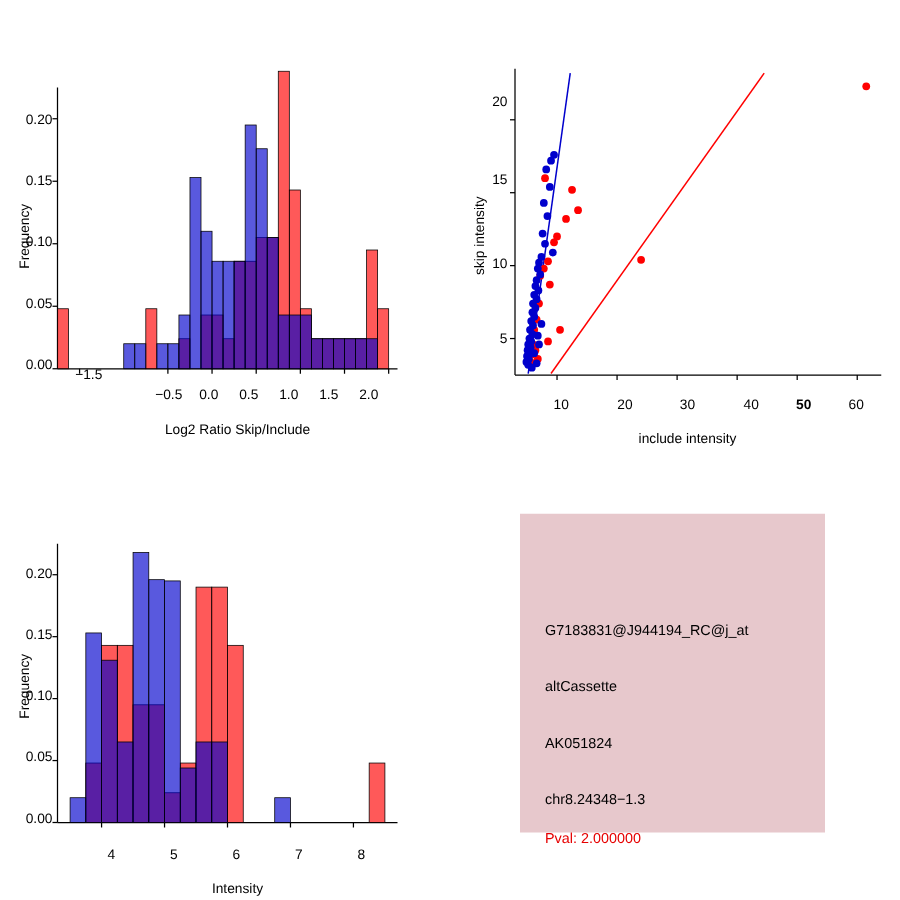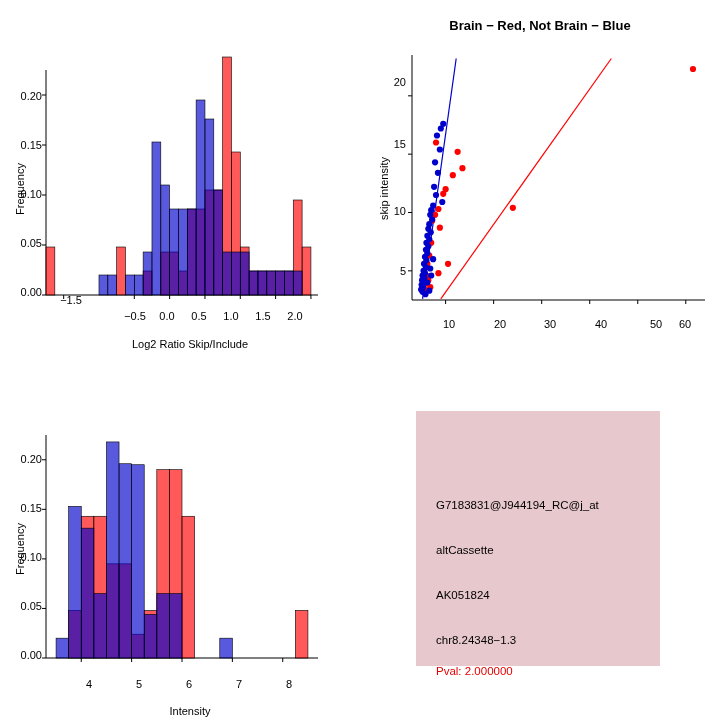--- a/index.html
+++ b/index.html
@@ -143,35 +143,35 @@
       <rect x="257.94805194805195" y="271" width="8.831168831168782" height="24" fill="#0000cc" fill-opacity="0.65" stroke="#000" stroke-width="0.6"></rect>
       <rect x="266.77922077922074" y="271" width="8.831168831168839" height="24" fill="#0000cc" fill-opacity="0.65" stroke="#000" stroke-width="0.6"></rect>
       <rect x="275.6103896103896" y="271" width="8.831168831168839" height="24" fill="#0000cc" fill-opacity="0.65" stroke="#000" stroke-width="0.6"></rect>
       <rect x="284.4415584415584" y="271" width="8.831168831168839" height="24" fill="#0000cc" fill-opacity="0.65" stroke="#000" stroke-width="0.6"></rect>
       <rect x="293.27272727272725" y="271" width="8.831168831168839" height="24" fill="#0000cc" fill-opacity="0.65" stroke="#000" stroke-width="0.6"></rect>
     </svg>
 </div>
 
 <div class="panel" style="left:360px; top:0px; width:360px; height:360px;">
 
-  <div class="ptitle" style="left:0; top:18px; width:360px; position:absolute;">Brain − Red, Not Brain − Blue</div>
 
   <div class="axis-label-y" style="position:absolute; left:18px; top:220px;">skip intensity</div>
 
+  <div class="axis-label" style="position:absolute; left:40px; top:345px; width:300px;">include intensity</div>
 
   <div class="tick-y" style="left:14px; top:271px; width:32px;">5</div>
   <div class="tick-y" style="left:14px; top:211px; width:32px;">10</div>
   <div class="tick-y" style="left:14px; top:144px; width:32px;">15</div>
   <div class="tick-y" style="left:14px; top:82px; width:32px;">20</div>
 
   <div class="tick-x" style="left:89px;  top:318px;">10</div>
   <div class="tick-x" style="left:140px; top:318px;">20</div>
   <div class="tick-x" style="left:190px; top:318px;">30</div>
   <div class="tick-x" style="left:241px; top:318px;">40</div>
-  <div class="tick-x" style="left:296px; top:318px;">50</div>
+  <div class="tick-x" style="left:283px; top:318px;font-weight:bold;">50</div>
   <div class="tick-x" style="left:325px; top:318px;">60</div>
 
   <svg id="svg-scatter" width="360" height="360" style="position:absolute; left:0; top:0;">
       <line x1="52" y1="300" x2="345" y2="300" stroke="#000" stroke-width="1"></line>
       <line x1="52" y1="300" x2="52" y2="55" stroke="#000" stroke-width="1"></line>
       <line x1="85.62295081967213" y1="300" x2="85.62295081967213" y2="304" stroke="#000" stroke-width="1"></line>
       <line x1="133.655737704918" y1="300" x2="133.655737704918" y2="304" stroke="#000" stroke-width="1"></line>
       <line x1="181.68852459016392" y1="300" x2="181.68852459016392" y2="304" stroke="#000" stroke-width="1"></line>
       <line x1="229.72131147540983" y1="300" x2="229.72131147540983" y2="304" stroke="#000" stroke-width="1"></line>
       <line x1="277.7540983606557" y1="300" x2="277.7540983606557" y2="304" stroke="#000" stroke-width="1"></line>

